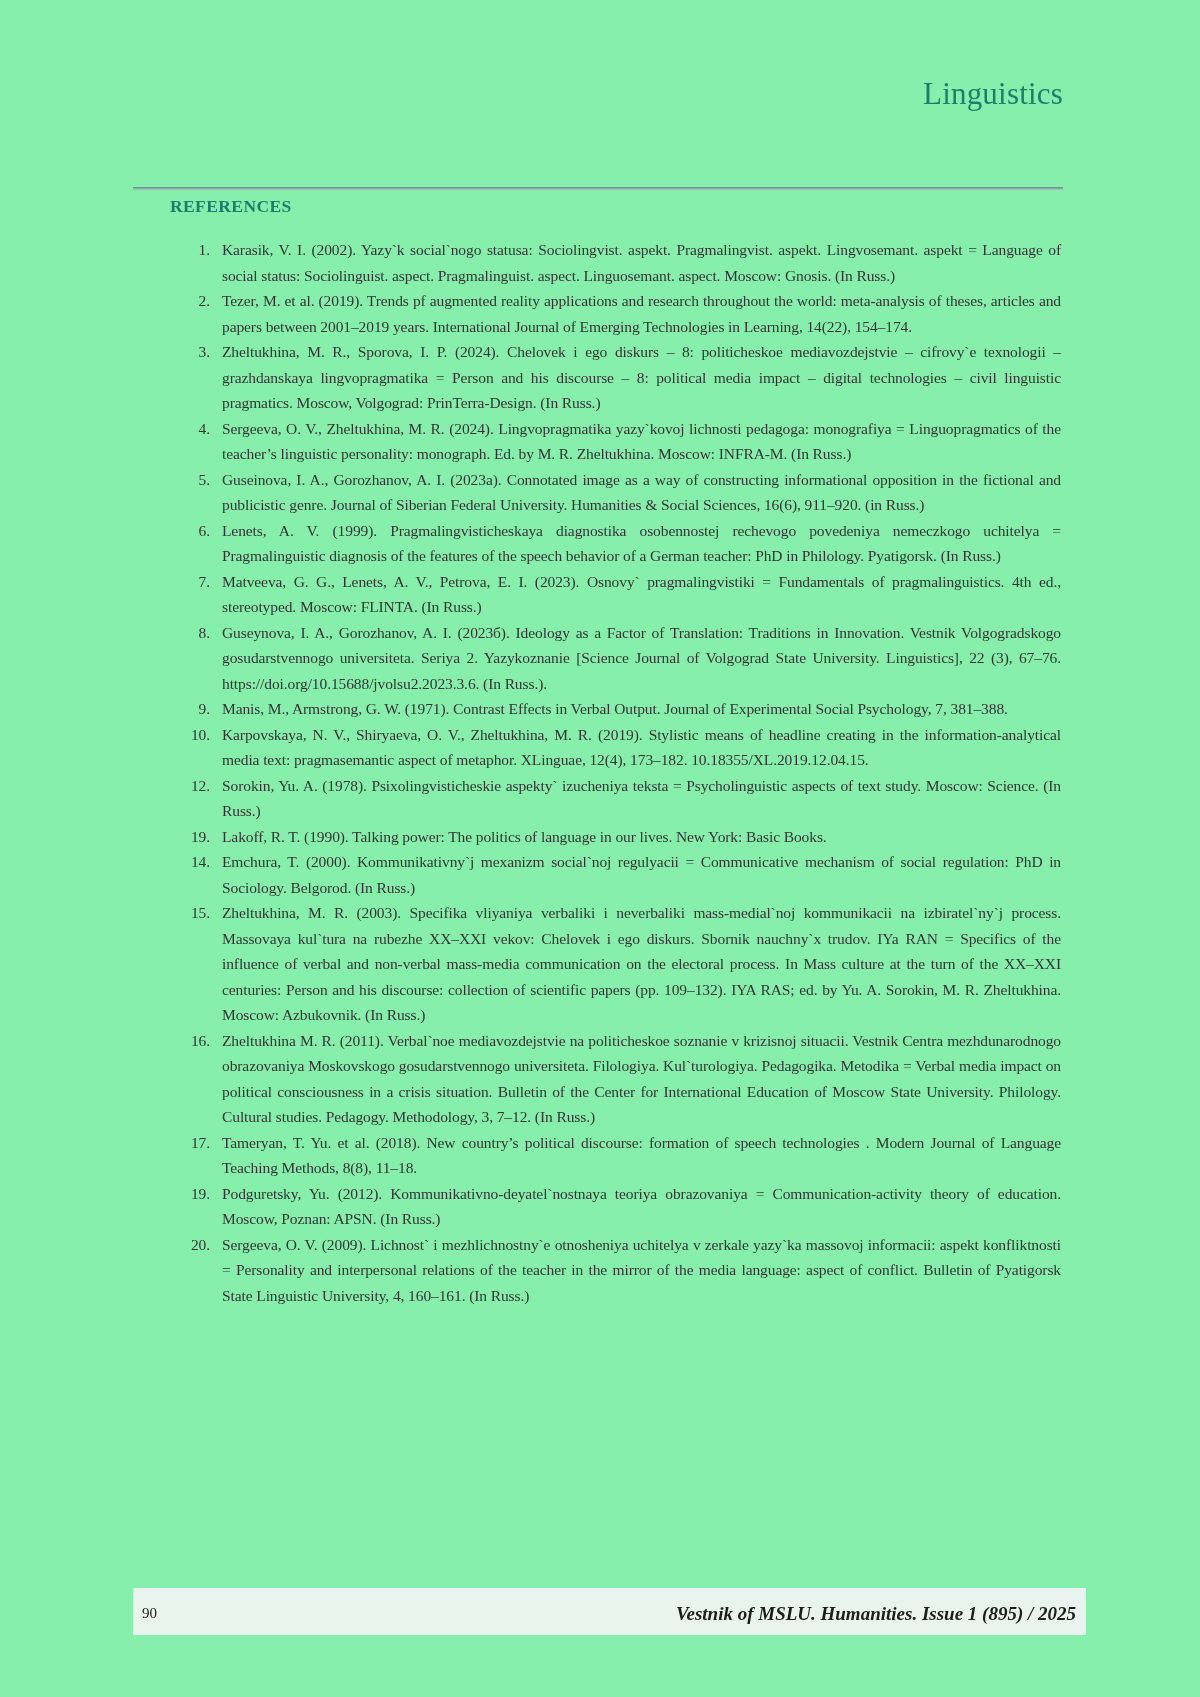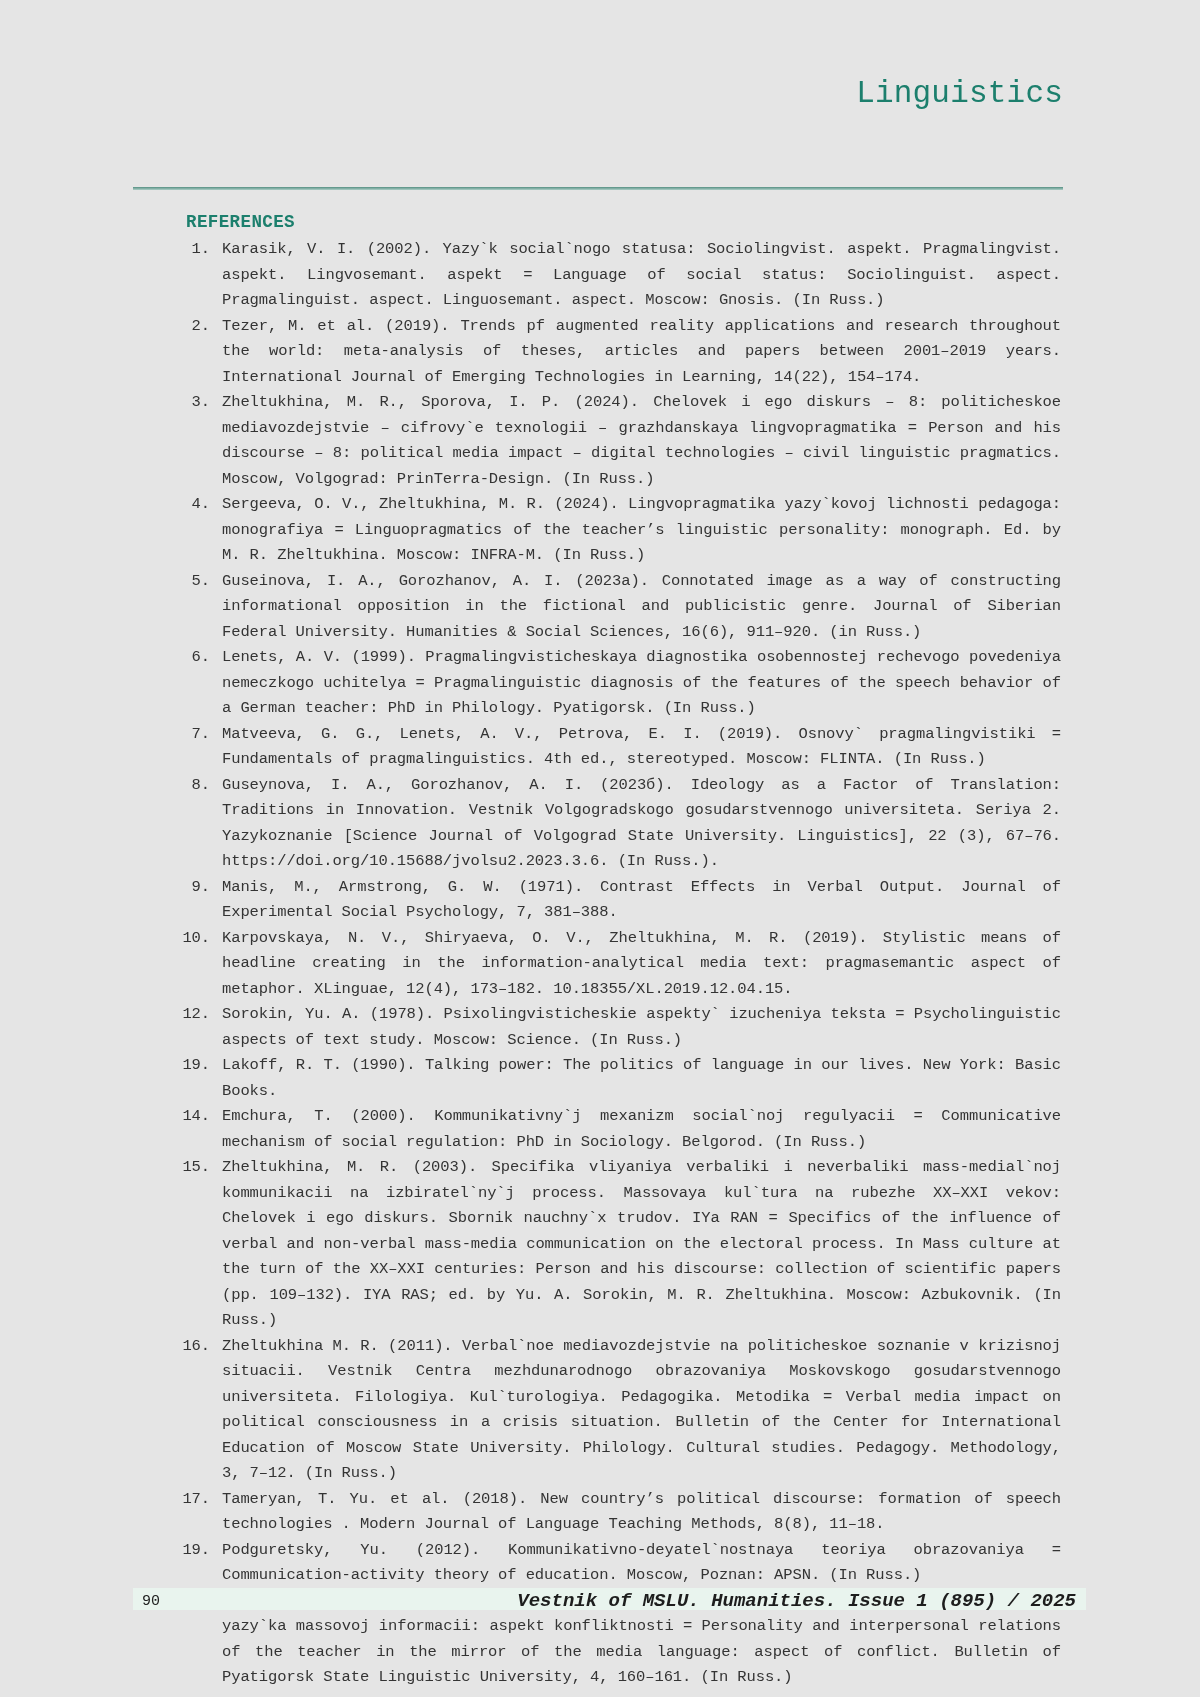--- a/index.html
+++ b/index.html
@@ -1,21 +1,21 @@
 <!DOCTYPE html>
 <html><head>
 <meta charset="utf-8">
 <style>
   html, body { margin: 0; padding: 0; background: #ffffff; }
   .page {
     position: relative;
     width: 1200px;
     height: 1697px;
-    background: #e5e5e5;
-    font-family: Liberation Mono, monospace;
+    background: #86efac;
+    font-family: Liberation Serif, serif;
     color: #343434;
     overflow: hidden;
   }
   .section-label {
     position: absolute;
     top: 76px;
     right: 137px;
     font-size: 31px;
     font-weight: 400;
     color: #1c7f6d;
@@ -26,21 +26,21 @@
     top: 187px;
     left: 133px;
     width: 930px;
     height: 3px;
     background: linear-gradient(to bottom, #568f83, #aecfc7);
   }
   .references-heading {
     position: absolute;
     top: 196px;
     left: 170px;
-    margin: 16px;
+    margin: 0;
     font-size: 17.5px;
     font-weight: 700;
     letter-spacing: 0.4px;
     color: #1c7f6d;
   }
   .ref-list {
     position: absolute;
     top: 237px;
     left: 133px;
     width: 928px;
@@ -62,21 +62,21 @@
   }
   .ref .txt {
     flex: 1;
     text-align: justify;
   }
   .footer {
     position: absolute;
     top: 1588px;
     left: 133px;
     width: 953px;
-    height: 22px;
+    height: 47px;
     box-sizing: border-box;
     padding: 4px 10px 0 9px;
     display: flex;
     justify-content: space-between;
     align-items: center;
   }
   .footer .page-num {
     font-size: 15px;
     color: #222222;
   }
@@ -124,21 +124,21 @@
     <span class="txt">Guseinova, I. A., Gorozhanov, A. I. (2023a). Connotated image as a way of constructing informational opposition in the fictional and publicistic genre. Journal of Siberian Federal University.  Humanities &amp; Social Sciences, 16(6), 911–920. (in Russ.)</span>
   </li>
 
   <li class="ref">
     <span class="num">6.</span>
     <span class="txt">Lenets, A. V. (1999). Pragmalingvisticheskaya diagnostika osobennostej rechevogo povedeniya nemeczkogo uchitelya = Pragmalinguistic diagnosis of the features of the speech behavior of a German teacher: PhD in Philology. Pyatigorsk. (In Russ.)</span>
   </li>
 
   <li class="ref">
     <span class="num">7.</span>
-    <span class="txt">Matveeva, G. G., Lenets, A. V., Petrova, E. I. (2019). Osnovy` pragmalingvistiki = Fundamentals of pragmalinguistics. 4th ed., stereotyped. Moscow: FLINTA. (In Russ.)</span>
+    <span class="txt">Matveeva, G. G., Lenets, A. V., Petrova, E. I. (2023). Osnovy` pragmalingvistiki = Fundamentals of pragmalinguistics. 4th ed., stereotyped. Moscow: FLINTA. (In Russ.)</span>
   </li>
 
   <li class="ref">
     <span class="num">8.</span>
     <span class="txt">Guseynova, I. A., Gorozhanov, A. I. (2023б). Ideology as a Factor of Translation: Traditions in Innovation. Vestnik Volgogradskogo gosudarstvennogo universiteta. Seriya 2. Yazykoznanie [Science Journal of Volgograd State University. Linguistics], 22 (3), 67–76. https://doi.org/10.15688/jvolsu2.2023.3.6. (In Russ.).</span>
   </li>
 
   <li class="ref">
     <span class="num">9.</span>
     <span class="txt">Manis, M., Armstrong, G. W. (1971). Contrast Effects in Verbal Output. Journal of Experimental Social Psychology, 7, 381–388.</span>

